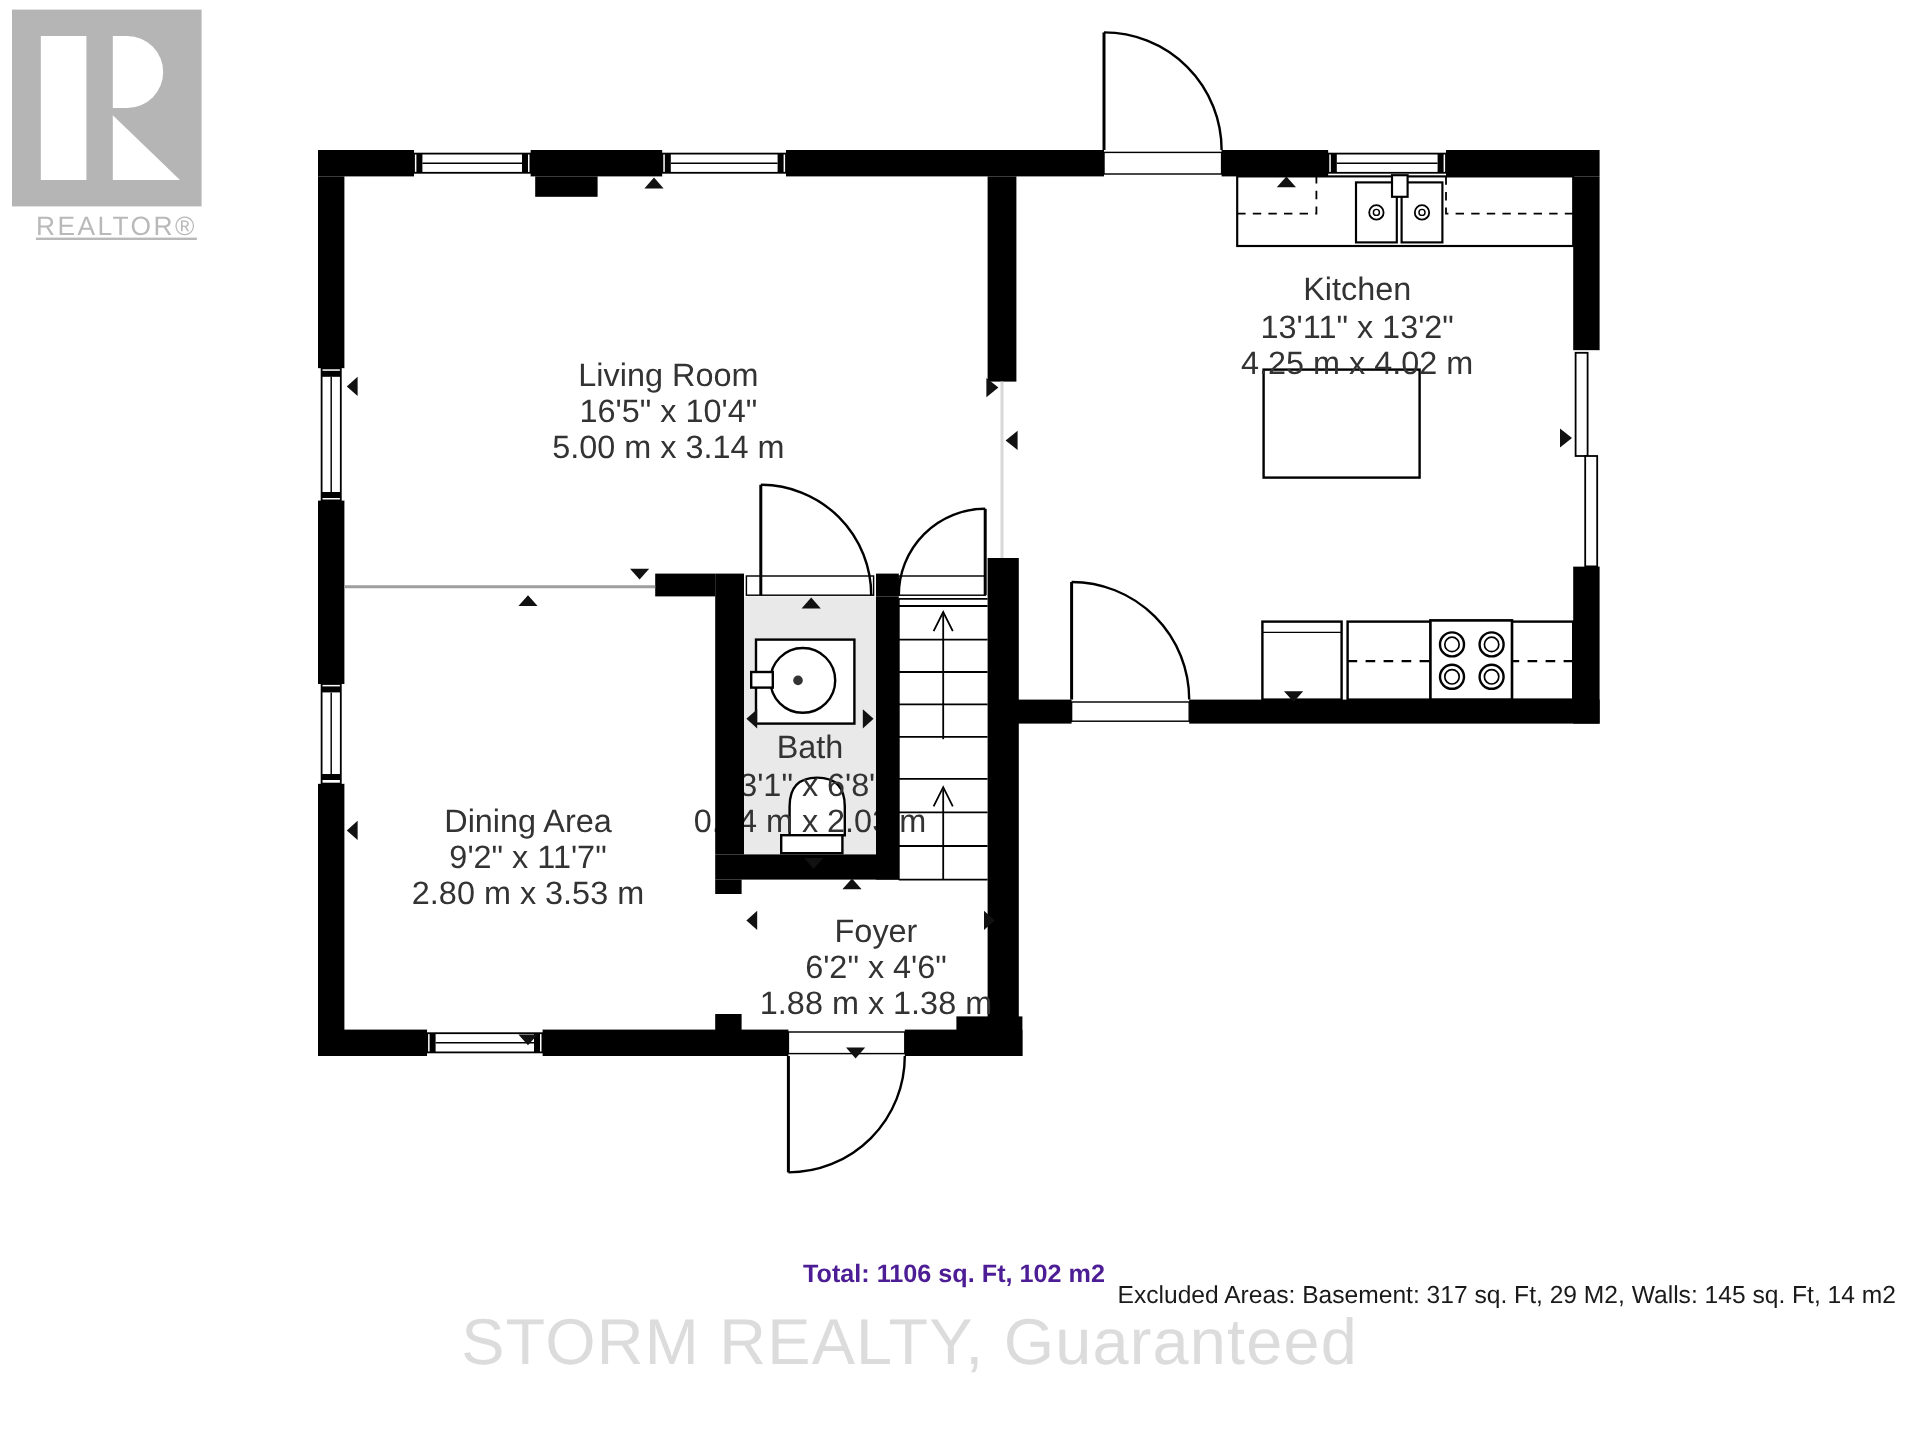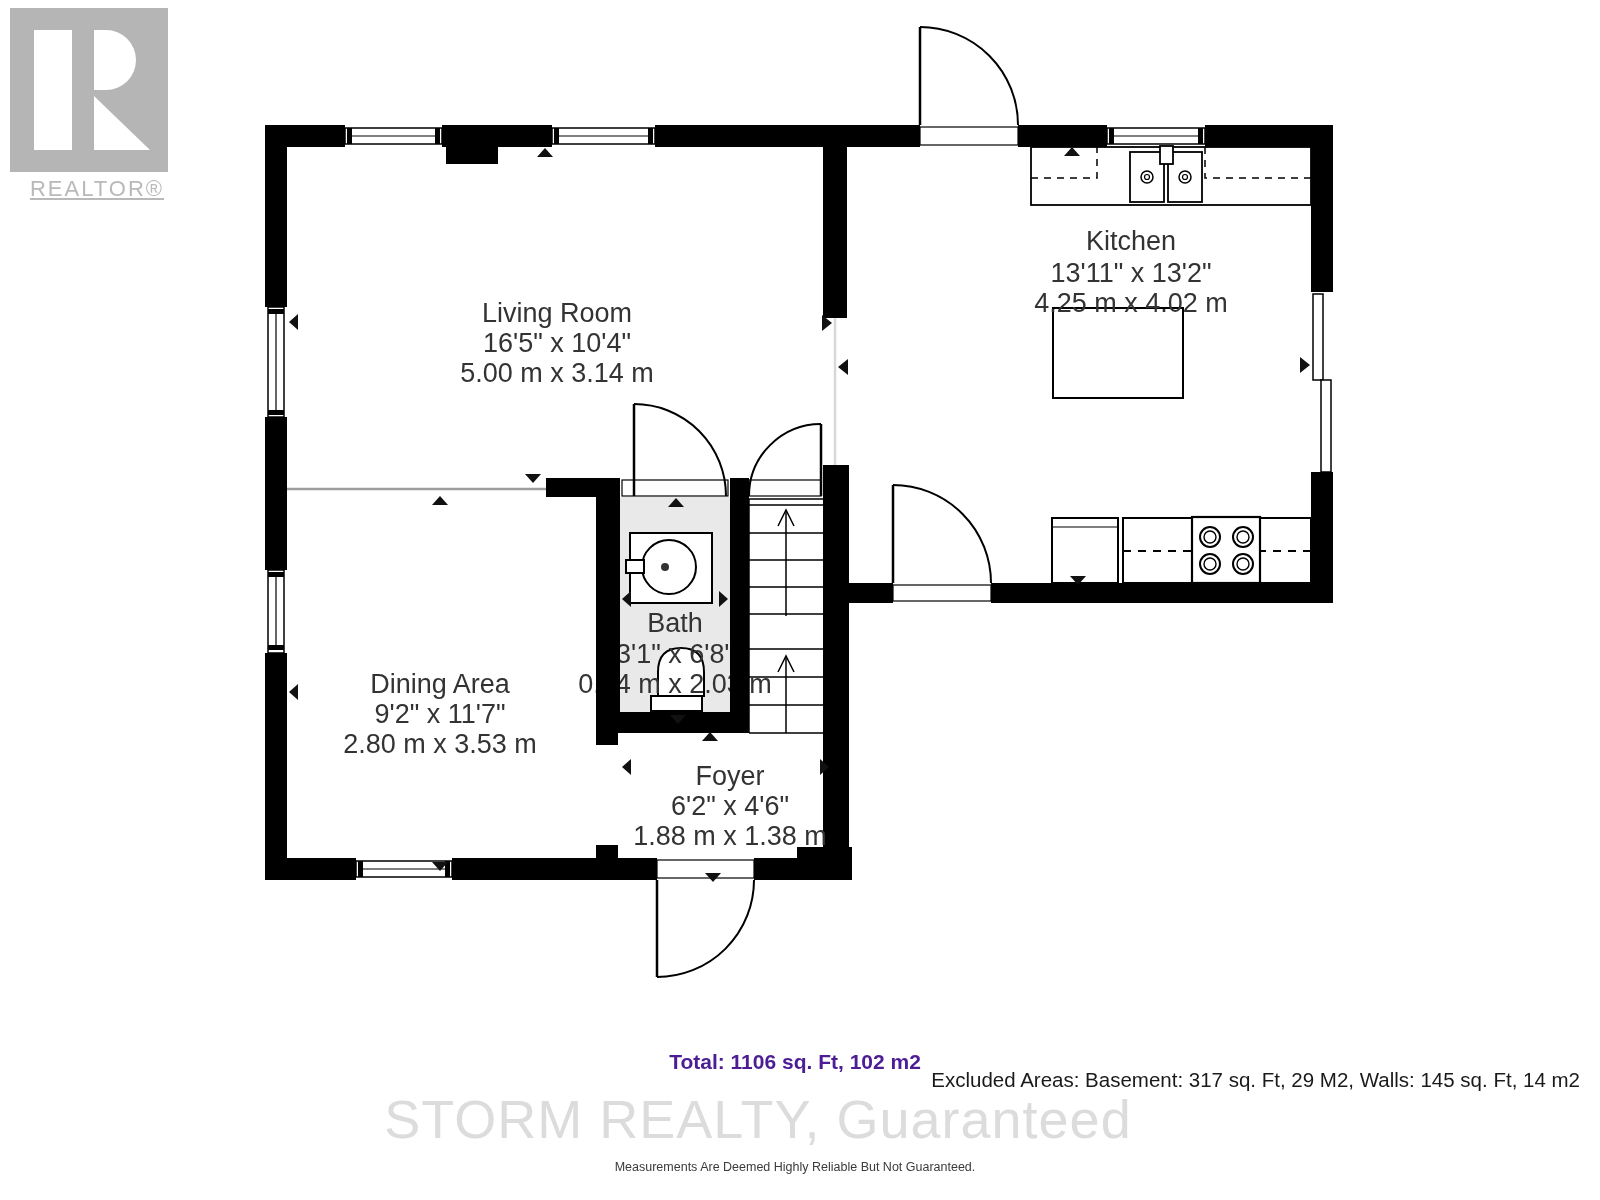--- a/index.html
+++ b/index.html
@@ -244,15 +244,14 @@
       <polygon points="670,715 686,715 678,724"></polygon>
       <polygon points="702,741 718,741 710,732"></polygon>
       <polygon points="622,767 631,759 631,775"></polygon>
       <polygon points="829,767 820,759 820,775"></polygon>
       <polygon points="705,873 721,873 713,882"></polygon>
     </g>
   </svg>
 
   <div class="footer f-total">Total: 1106 sq. Ft, 102 m2</div>
   <div class="footer f-line f-excluded">Excluded Areas: Basement: 317 sq. Ft, 29 M2, Walls: 145 sq. Ft, 14 m2</div>
-  <div class="footer f-disclaimer">Measurements Are Deemed Highly Reliable But Not Guaranteed.</div>
 
 </div>
 
 </body></html>

